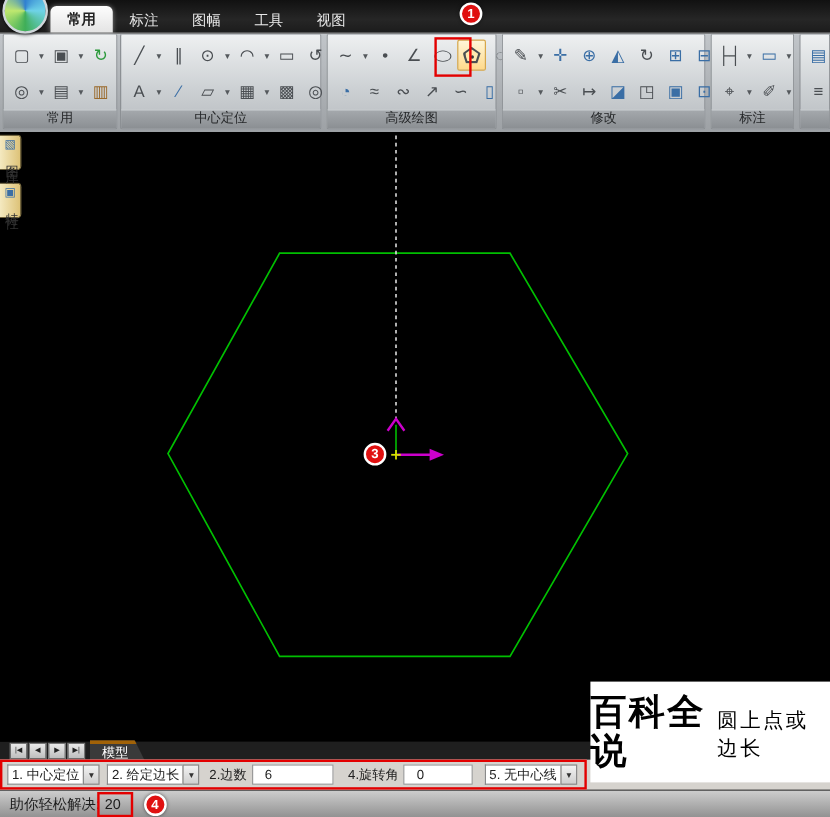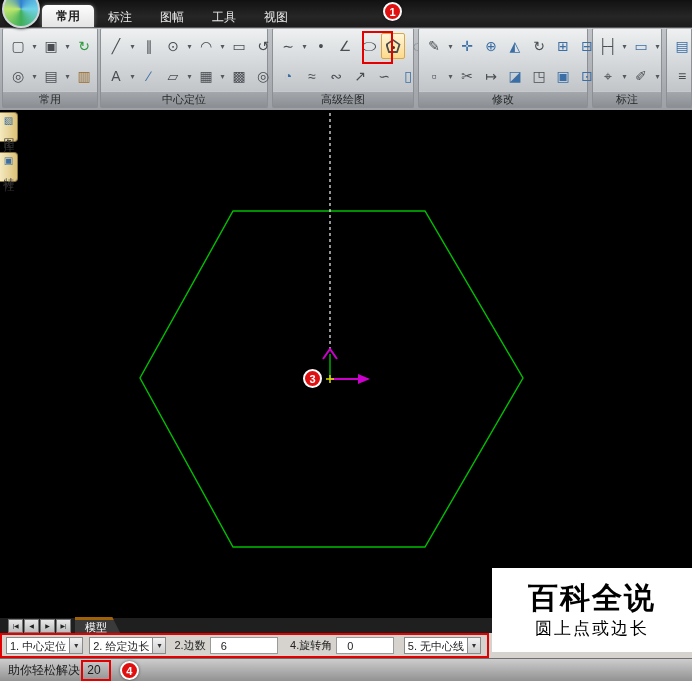--- a/index.html
+++ b/index.html
@@ -62,21 +62,21 @@
     background:linear-gradient(90deg,#f4e9c0,#ddc277);border:1px solid #8a7a4a;border-left:none;
     border-radius:0 4px 4px 0;display:flex;flex-direction:column;align-items:center;cursor:default;}
   .side-tab .st-icon{font-size:10px;color:#3a6ea5;margin-bottom:3px;line-height:1;}
   .side-tab .st-label{writing-mode:vertical-rl;font-size:11px;color:#333;letter-spacing:3px;}
 
   
   #canvas{position:absolute;left:18px;top:110px;width:674px;height:508px;background:#000;z-index:1;}
 
   
   #watermark{position:absolute;left:492px;top:568px;width:200px;height:84px;background:#fff;
-    z-index:50;display:flex;flex-direction:column;align-items:center;justify-content:center;}
+    z-index:50;display:flex;flex-direction:row;align-items:center;justify-content:center;}
   #wm-title{font-size:30px;font-weight:bold;letter-spacing:2px;line-height:1.1;}
   #wm-sub{font-size:17px;margin-top:3px;letter-spacing:2px;}
 
   
   #sheetstrip{position:absolute;left:0;top:618px;width:692px;height:15px;background:#1f1f1f;z-index:2;
     display:flex;align-items:center;}
   .navbtn{width:13px;height:12px;margin-left:1px;background:linear-gradient(#e9e9e9,#bdbdbd);
     border:1px solid #777;font-size:6px;color:#222;display:flex;align-items:center;justify-content:center;}
   #sheetstrip .navwrap{margin-left:7px;display:flex;}
   #model-tab{margin-left:4px;height:15px;padding:0 14px 0 10px;background:#3a3a3a;color:#fff;

